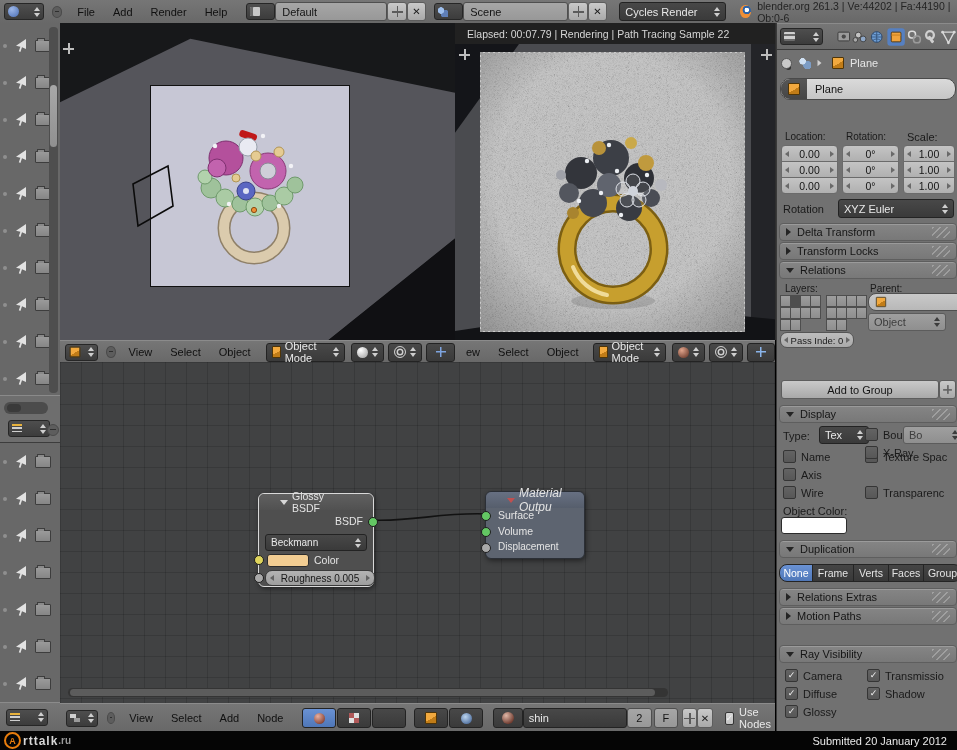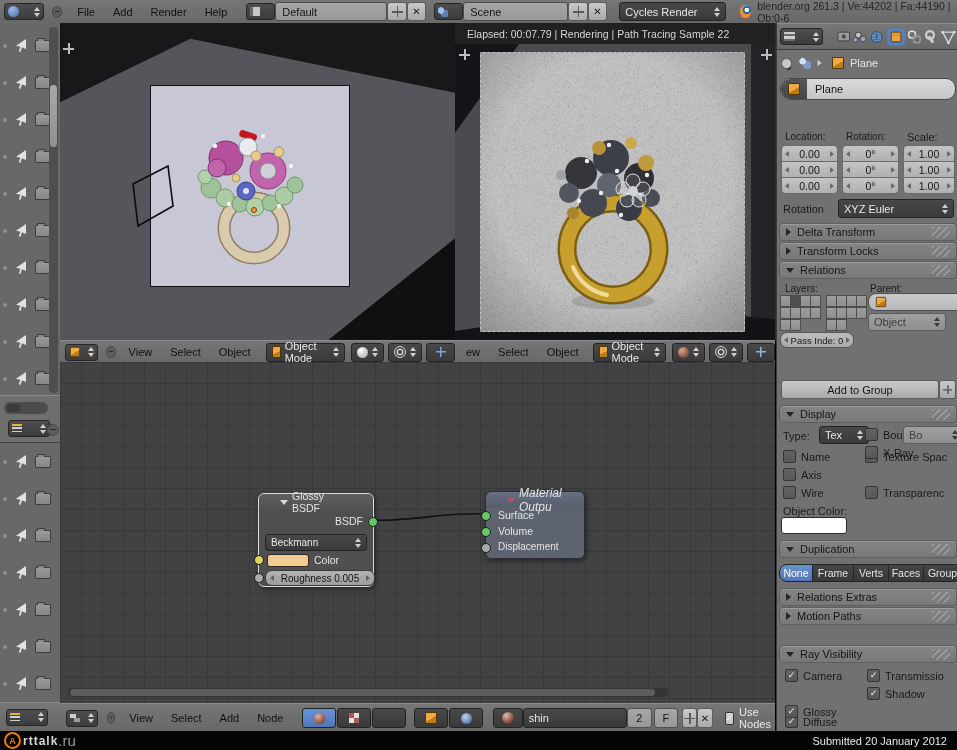--- a/index.html
+++ b/index.html
@@ -799,34 +799,34 @@
       <span class="grip"></span>
     </div>
   <div class="a row" style="left:8px;top:646px;">
       <span class="cb on"></span>
       <span class="cbl">Camera</span>
     </div>
   <div class="a row" style="left:90px;top:646px;">
       <span class="cb on"></span>
       <span class="cbl">Transmissio</span>
     </div>
-  <div class="a row" style="left:8px;top:664px;margin-top:28px;">
+  <div class="a row" style="left:8px;top:664px;">
       <span class="cb on"></span>
       <span class="cbl">Diffuse</span>
     </div>
   <div class="a row" style="left:90px;top:664px;">
       <span class="cb on"></span>
       <span class="cbl">Shadow</span>
     </div>
   <div class="a row" style="left:8px;top:682px;">
       <span class="cb on"></span>
       <span class="cbl">Glossy</span>
     </div>
 </div>
 
 <div class="a row" style="left:0;top:731px;width:957px;height:19px;background:#050505;">
   <span class="row" style="margin-left:4px;">
     <span style="width:13px;height:13px;border:2px solid #e87d0d;border-radius:50%;display:inline-flex;align-items:center;justify-content:center;color:#e87d0d;font-weight:bold;font-size:9px;">A</span>
     <span style="color:#d8d8d8;font-weight:bold;font-size:12px;margin-left:2px;letter-spacing:1px;">rttalk</span>
-    <span style="color:#9a9a9a;font-size:15px;">.ru</span>
+    <span style="color:#9a9a9a;font-size:10px;font-weight:bold;">.ru</span>
   </span>
   <span style="margin-left:auto;margin-right:10px;color:#e8e8e8;font-size:11px;">Submitted 20 January 2012</span>
 </div>
 
 </body></html>

